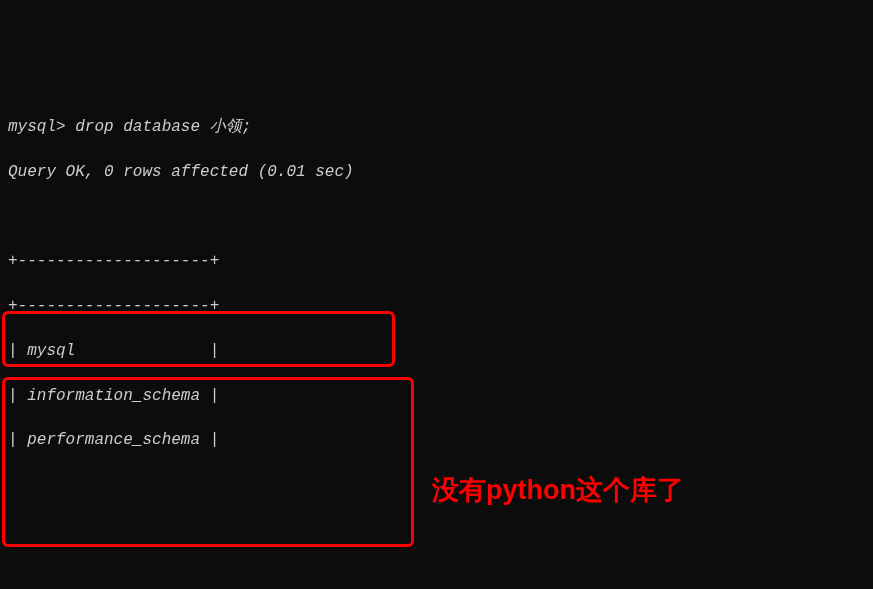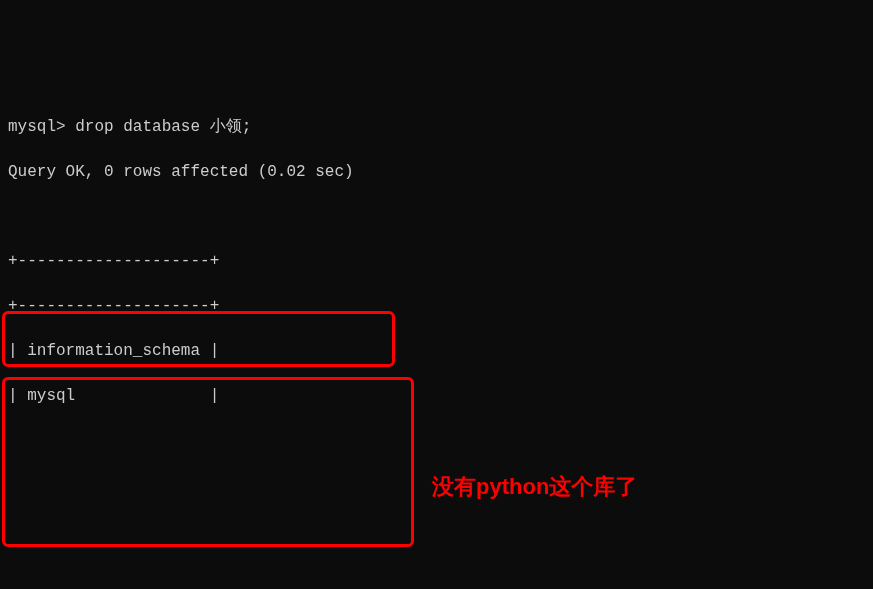--- a/index.html
+++ b/index.html
@@ -15,20 +15,21 @@
       line-height: 1.4;
       padding: 4px 8px;
       width: 873px;
       height: 589px;
       overflow: hidden;
       position: relative;
       white-space: pre;
     }
     .line {
       display: block;
+      font-style: italic;
     }
     .red-box {
       position: absolute;
       border: 3px solid #ff0000;
       border-radius: 6px;
       background: transparent;
       pointer-events: none;
     }
     .red-box-1 {
       left: 2px;
@@ -39,39 +40,40 @@
     .red-box-2 {
       left: 2px;
       top: 377px;
       width: 412px;
       height: 170px;
     }
     .annotation {
       position: absolute;
       color: #ff0000;
       font-family: 'Microsoft YaHei', 'SimSun', sans-serif;
-      font-size: 22px;
+      font-size: 27px;
       font-weight: bold;
       left: 432px;
       top: 472px;
     }
   </style>
 </head>
 <body>
 
 
 
 <div class="terminal">
 <span class="line"><span>mysql&gt;</span> <span>drop database 小领;</span></span>
-<span class="line">Query OK, 0 rows affected (0.02 sec)</span>
+<span class="line">Query OK, 0 rows affected (0.01 sec)</span>
 <span class="line"> </span>
 <span class="line">+--------------------+</span>
 <span class="line">+--------------------+</span>
+<span class="line">| mysql              |</span>
 <span class="line">| information_schema |</span>
-<span class="line">| mysql              |</span>
+<span class="line">| performance_schema |</span>
 
 
 
 
 
 
 
 
 
 

